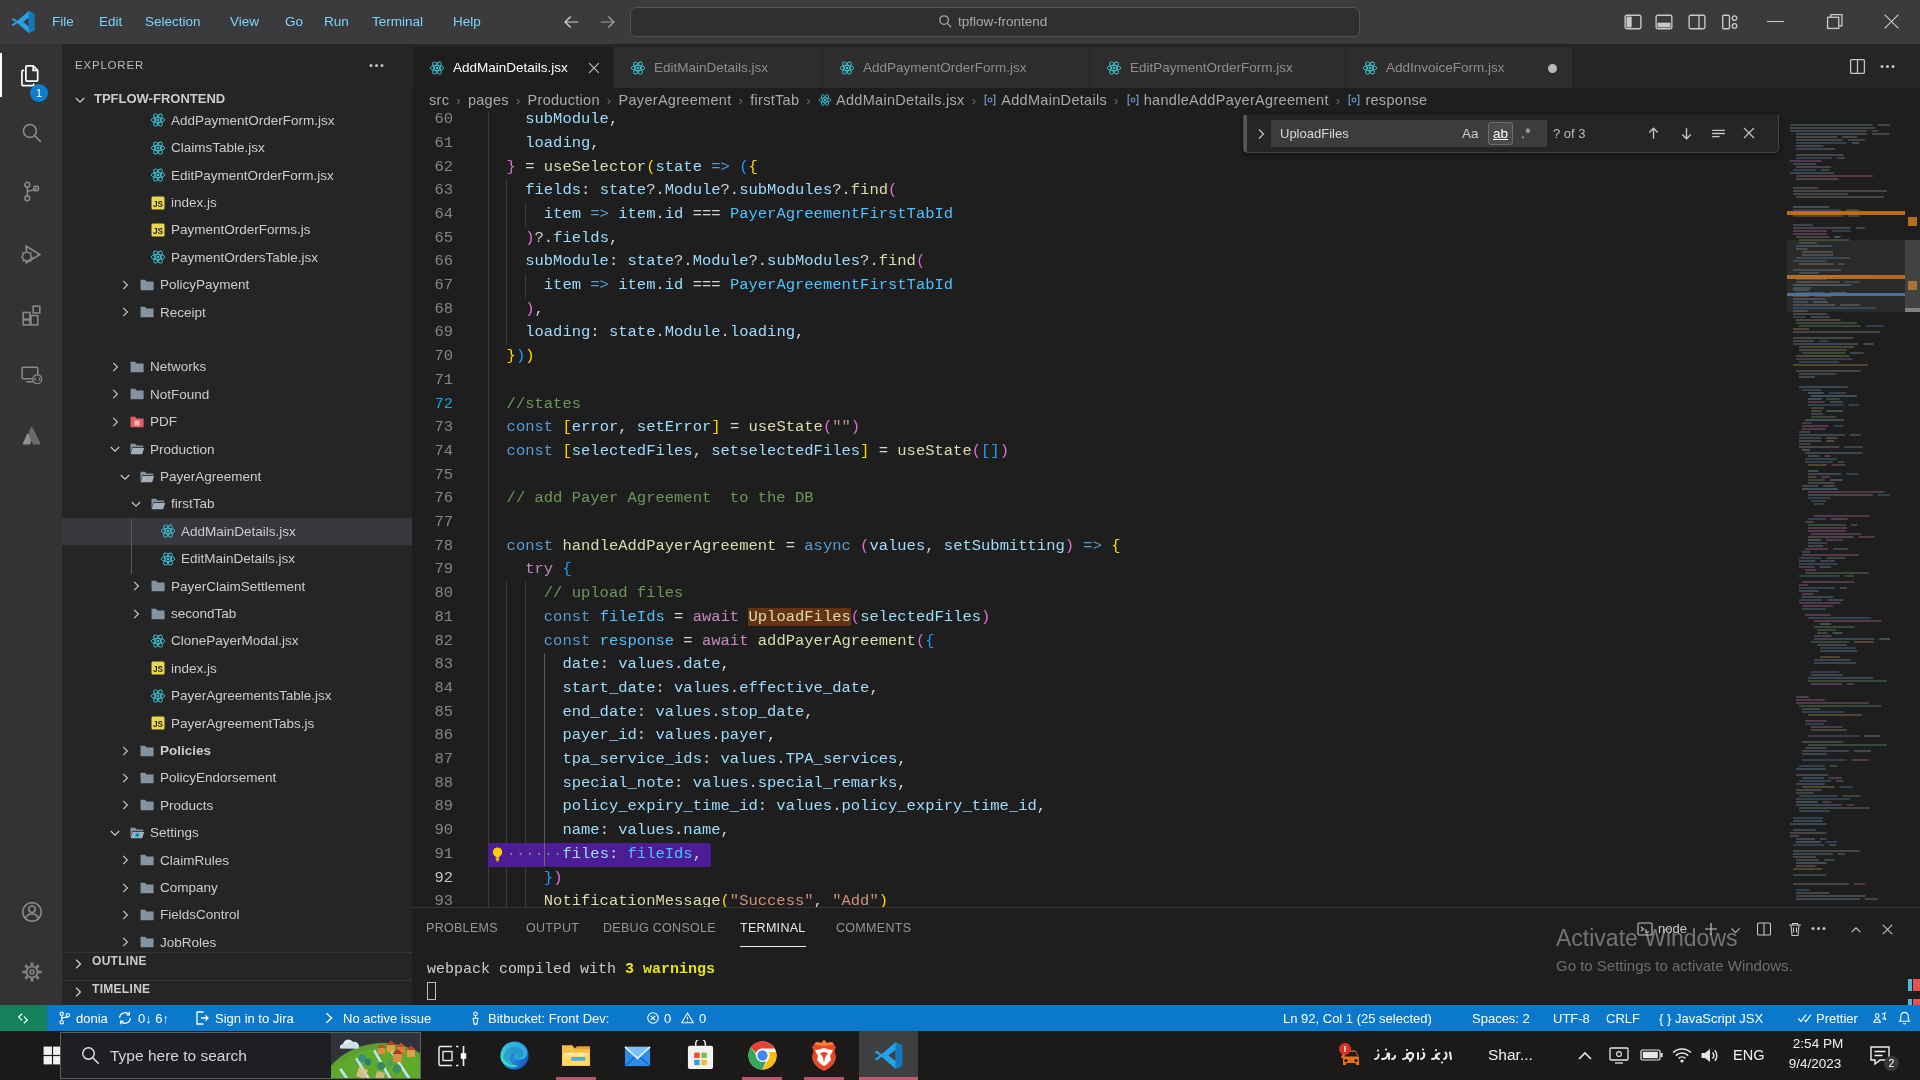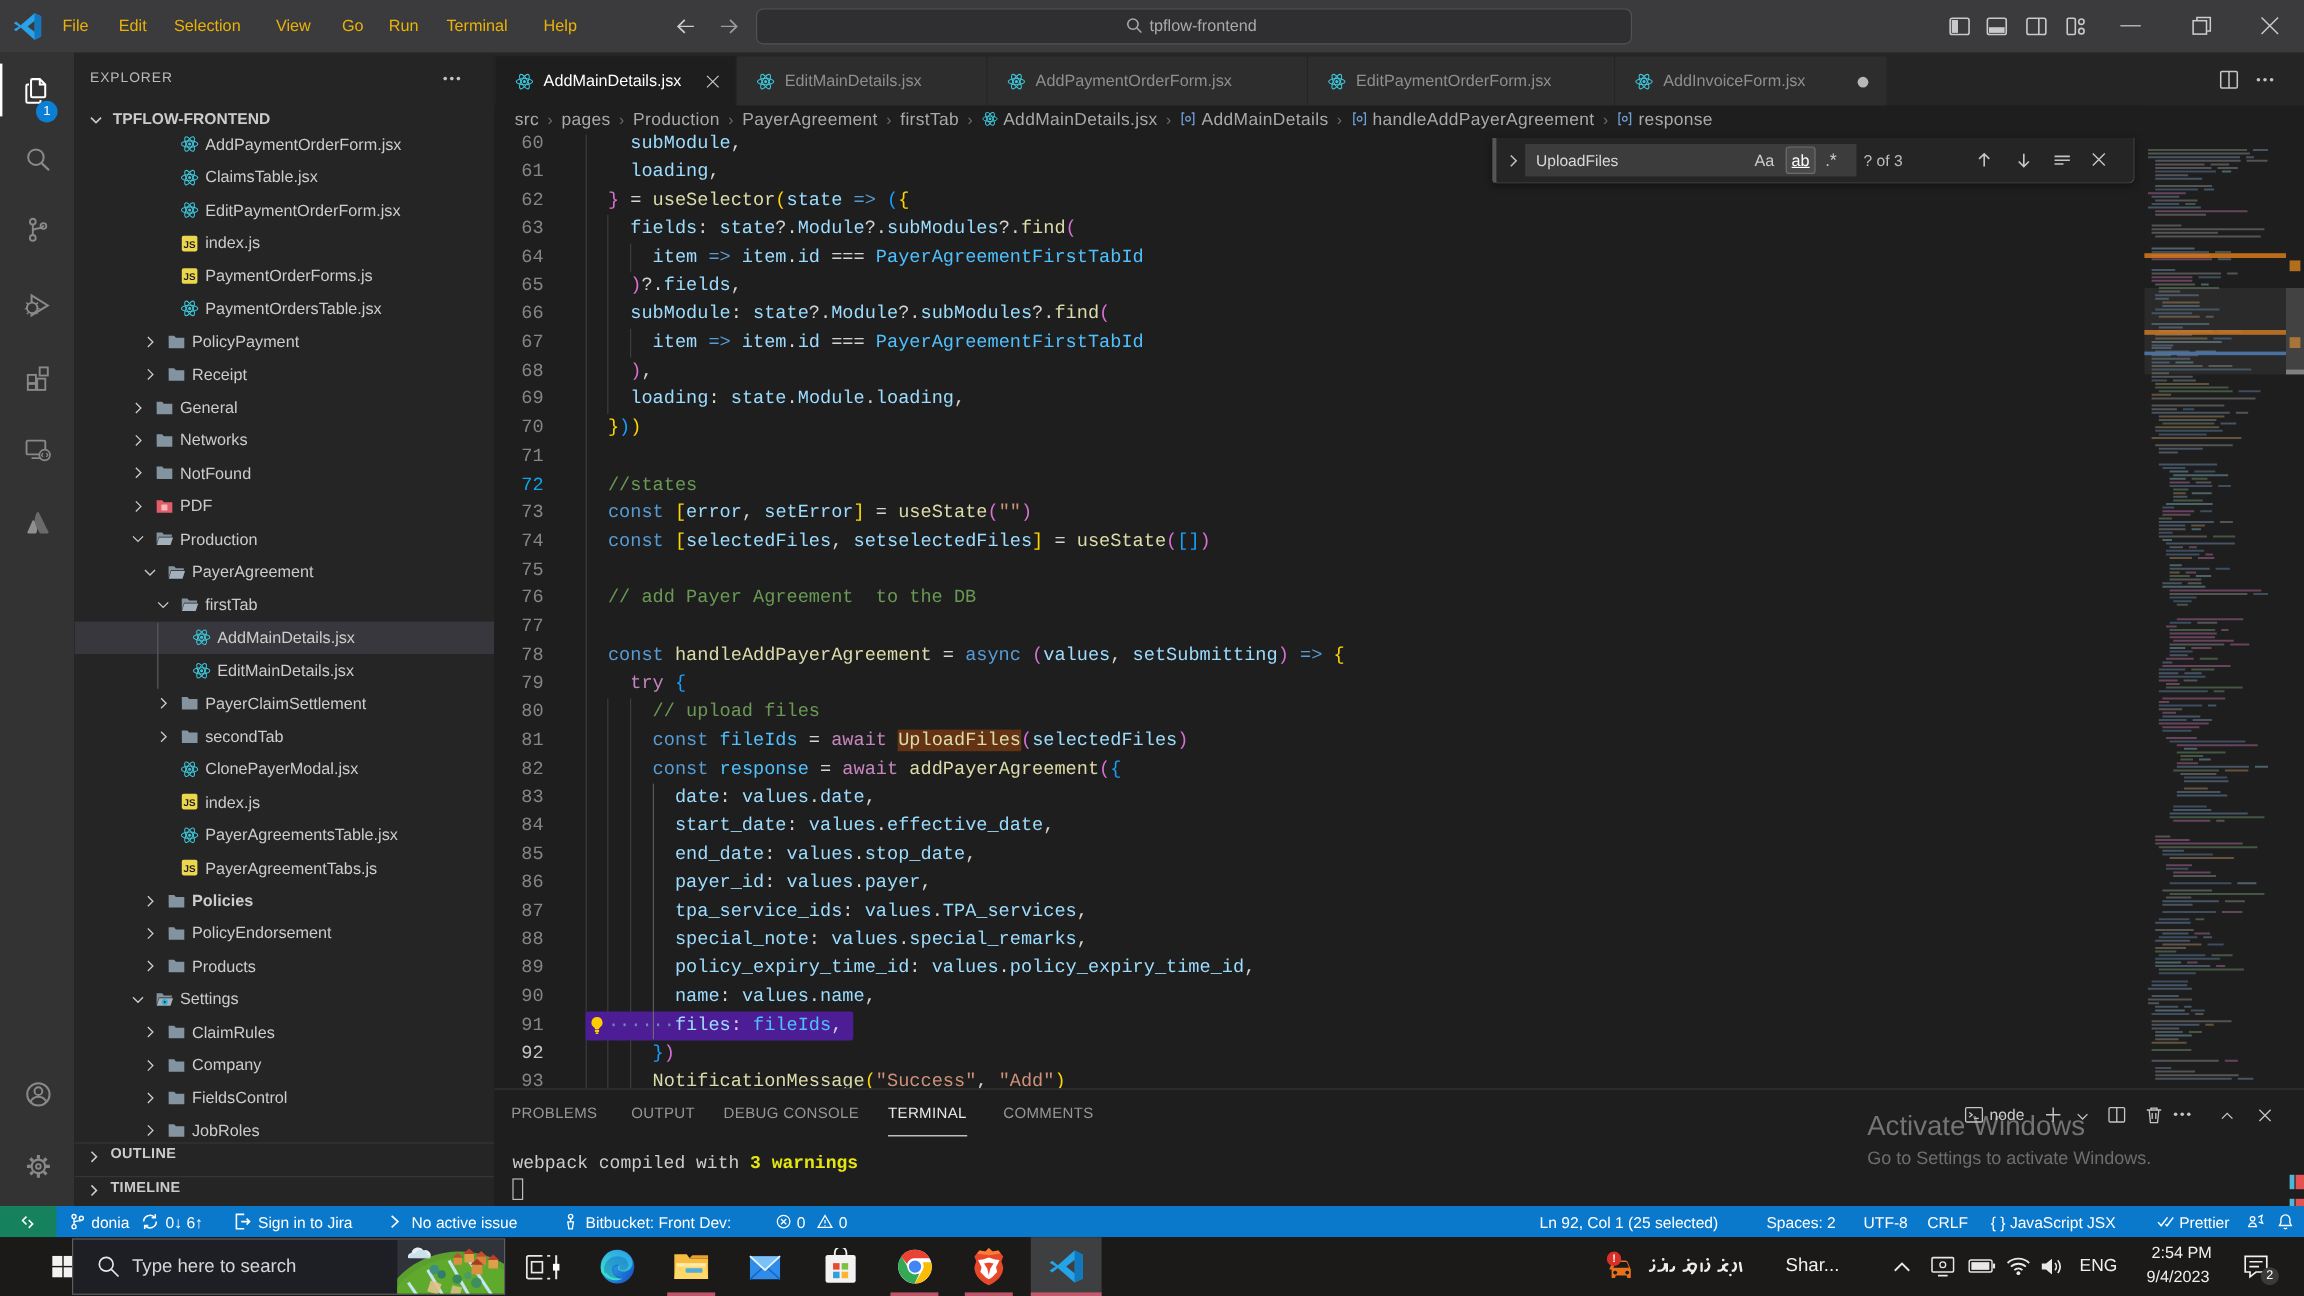--- a/index.html
+++ b/index.html
@@ -1,19 +1,19 @@
 <!DOCTYPE html>
 <html><head><meta charset="utf-8"><style>
 *{margin:0;padding:0;box-sizing:border-box}
 html,body{width:1920px;height:1080px;overflow:hidden;background:#1e1e1e;font-family:"Liberation Sans",sans-serif}
 .abs{position:absolute}
 #root{position:relative;width:1920px;height:1080px}
 
 #titlebar{position:absolute;left:0;top:0;width:1920px;height:44px;background:#3b3b3d}
-.menu{position:absolute;top:0;height:44px;line-height:44px;color:#eab308;font-size:13.5px}
+.menu{position:absolute;top:0;height:44px;line-height:44px;color:#7dd3fc;font-size:13.5px}
 
 #activity{position:absolute;left:0;top:44px;width:62px;height:961px;background:#333333}
 
 #sidebar{position:absolute;left:62px;top:44px;width:350px;height:961px;background:#252526;overflow:hidden}
 .trow{position:absolute;left:0;width:350px;height:27.4px;color:#cccccc;font-size:13.5px;line-height:27.4px;white-space:nowrap}
 .ticon{position:absolute;top:5.5px;width:16px;height:16px}
 .tchev{position:absolute;top:5.5px;width:16px;height:16px}
 
 #tabbar{position:absolute;left:412px;top:44px;width:1508px;height:44px;background:#252526}
 .tab{position:absolute;top:3px;height:41px;background:#2d2d2d;color:#8f8f8f;font-size:13.5px;border-right:1px solid #252526}
@@ -232,29 +232,20 @@
         <span style="position:absolute;left:98px">PolicyPayment</span>
       </div>
       <div class="trow" style="top:254.6px;">
         <svg class="tchev" style="left:55px" viewBox="0 0 16 16">
           <path d="M6.2 3.8 10.4 8l-4.2 4.2" fill="none" stroke="#cccccc" stroke-width="1.1"></path>
         </svg>
         <svg class="ticon" style="left:77px" viewBox="0 0 16 16">
           <path d="M1.5 2.8h4.6l1.5 1.7h7v8.7h-13z" fill="#8393a0"></path>
         </svg>
         <span style="position:absolute;left:98px">Receipt</span>
-      </div>
-      <div class="trow" style="top:282.0px;">
-        <svg class="tchev" style="left:45px" viewBox="0 0 16 16">
-          <path d="M6.2 3.8 10.4 8l-4.2 4.2" fill="none" stroke="#cccccc" stroke-width="1.1"></path>
-        </svg>
-        <svg class="ticon" style="left:67px" viewBox="0 0 16 16">
-          <path d="M1.5 2.8h4.6l1.5 1.7h7v8.7h-13z" fill="#8393a0"></path>
-        </svg>
-        <span style="position:absolute;left:88px">General</span>
       </div>
       <div class="trow" style="top:309.4px;">
         <svg class="tchev" style="left:45px" viewBox="0 0 16 16">
           <path d="M6.2 3.8 10.4 8l-4.2 4.2" fill="none" stroke="#cccccc" stroke-width="1.1"></path>
         </svg>
         <svg class="ticon" style="left:67px" viewBox="0 0 16 16">
           <path d="M1.5 2.8h4.6l1.5 1.7h7v8.7h-13z" fill="#8393a0"></path>
         </svg>
         <span style="position:absolute;left:88px">Networks</span>
       </div>

